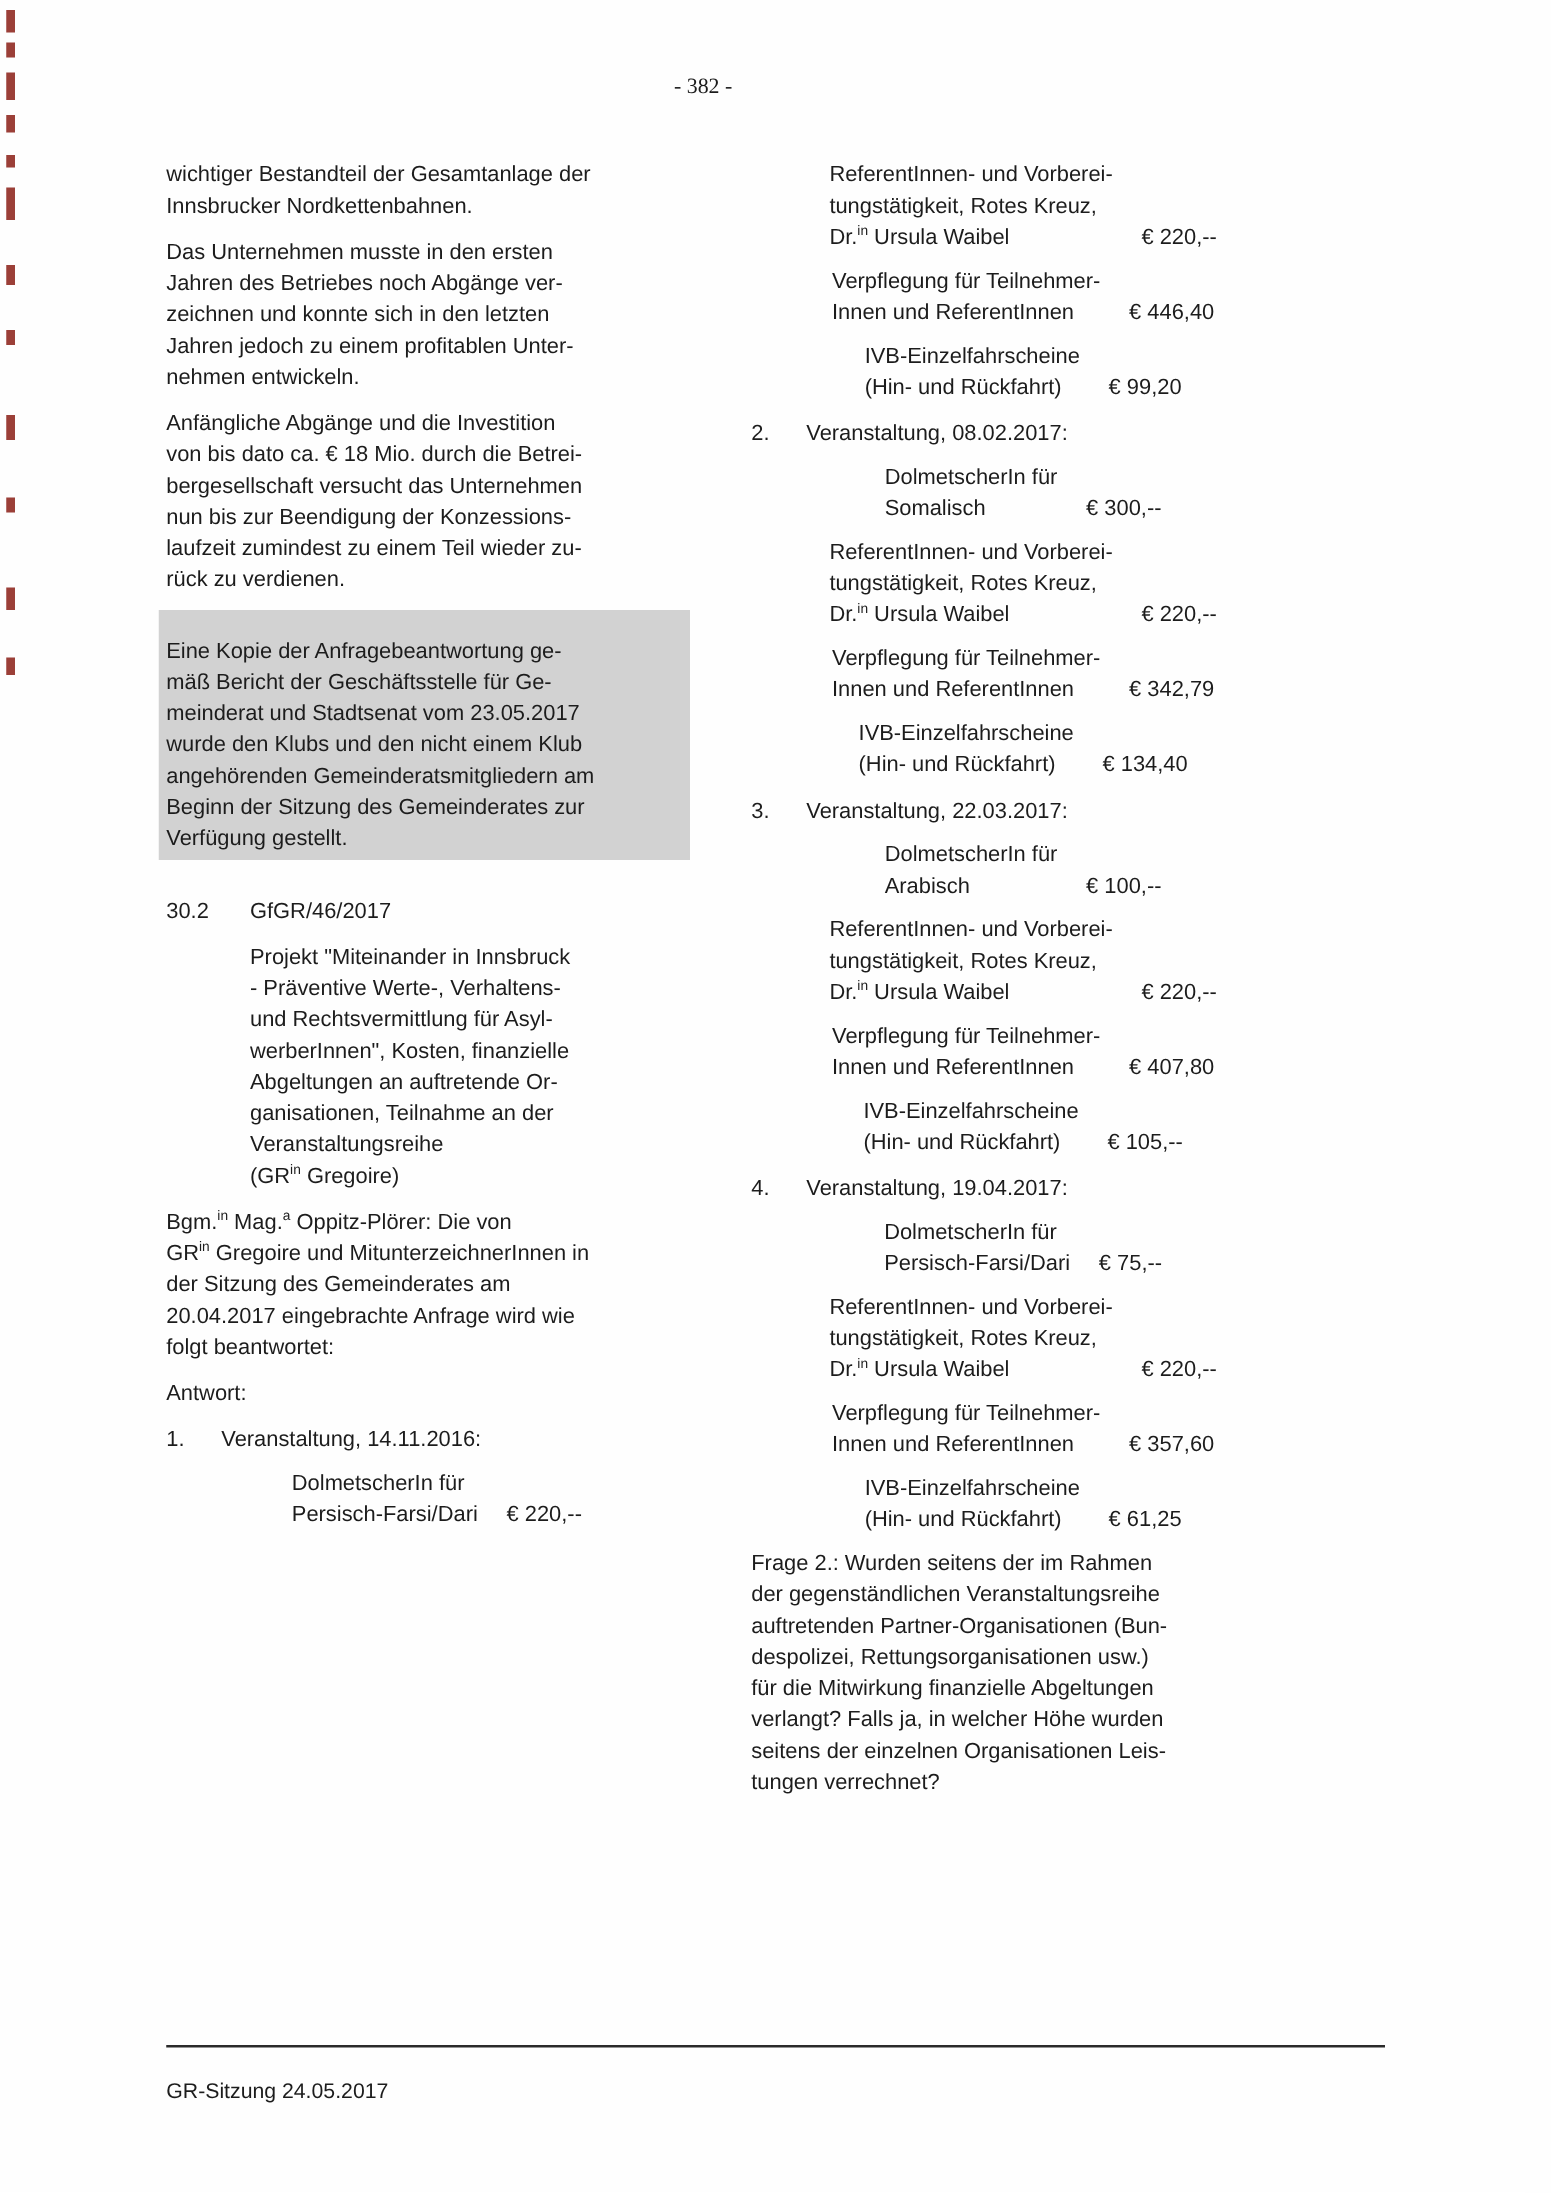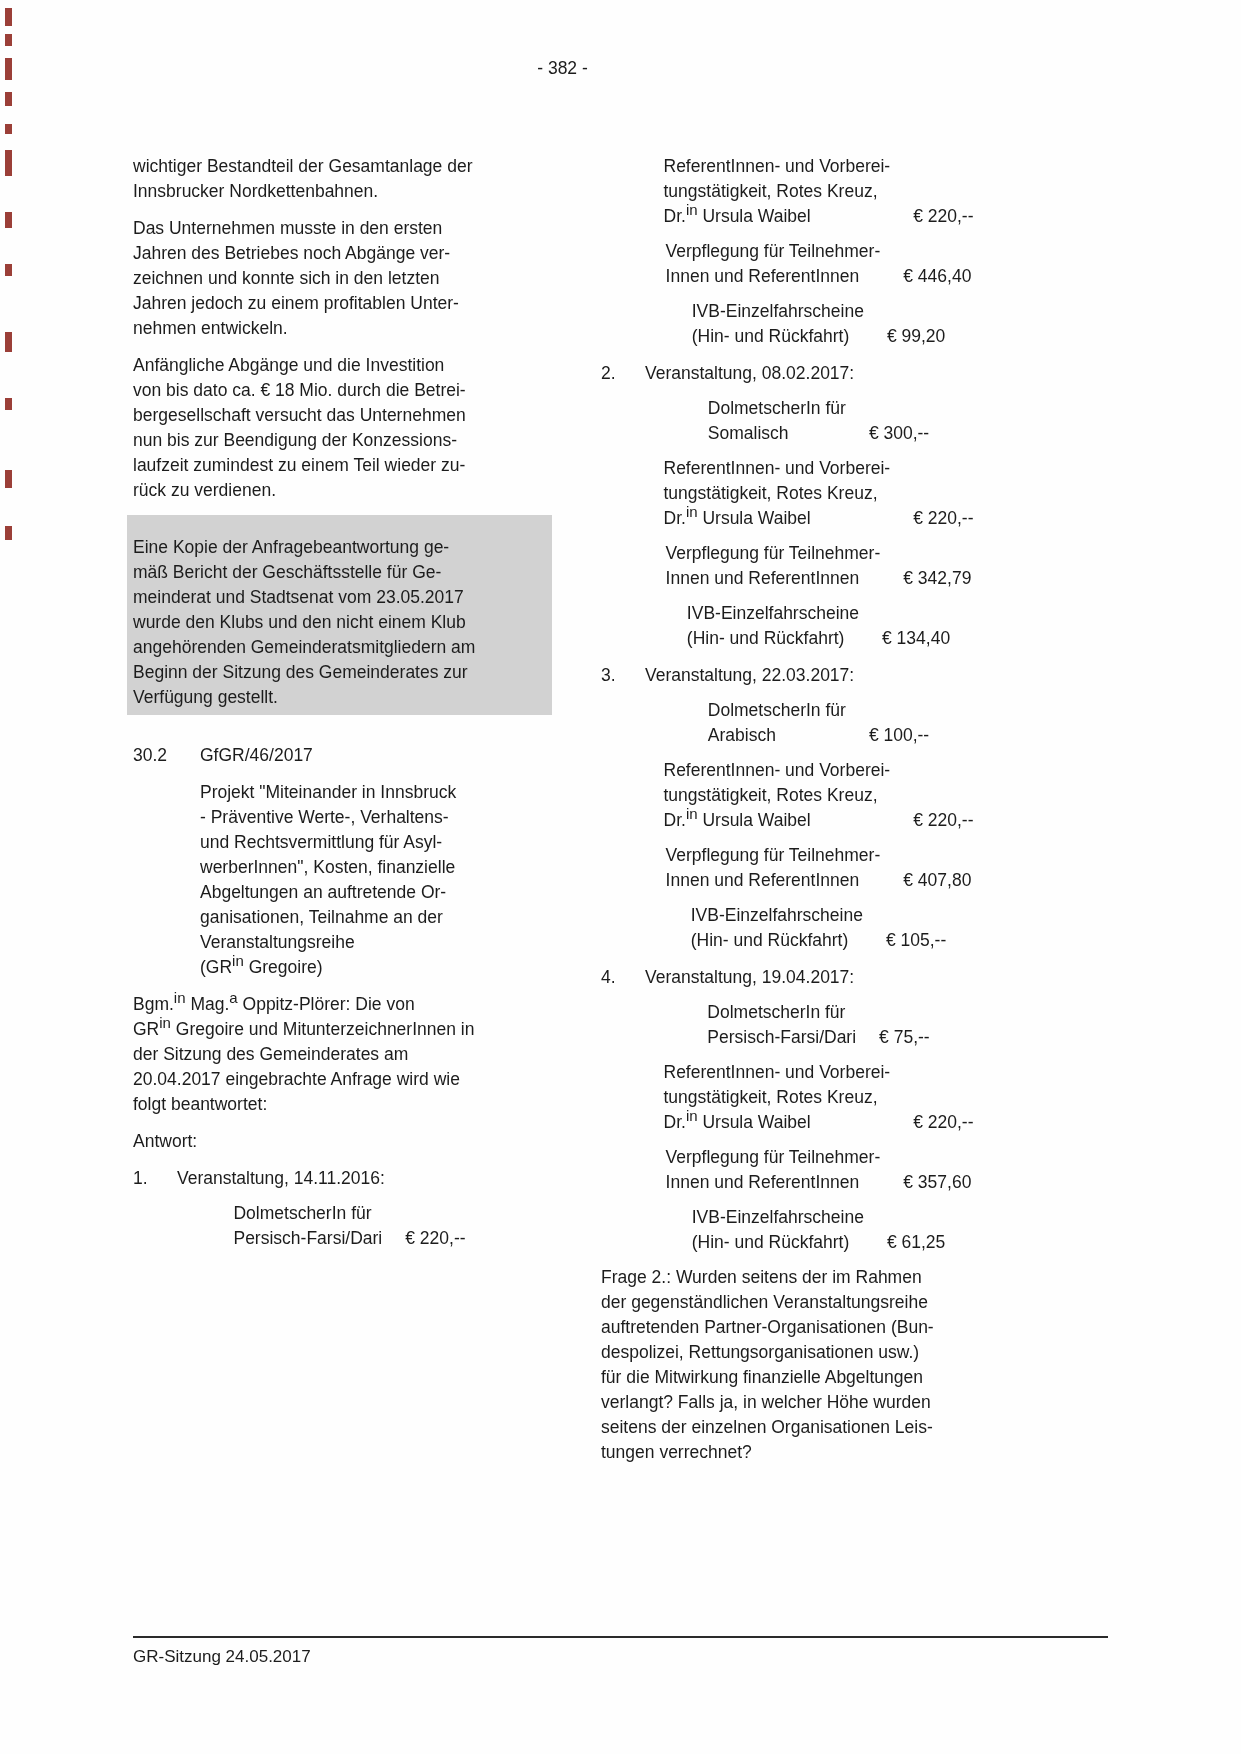--- a/index.html
+++ b/index.html
@@ -9,47 +9,47 @@
     width: 1241px;
     height: 1754px;
     background: #fefefe;
     color: #1c1c1c;
     font-family: "Liberation Sans", sans-serif;
     font-size: 17.5px;
     line-height: 25px;
     overflow: hidden;
   }
   .content { position: absolute; left: 133px; top: 56px; width: 859px; }
-  .pagenum { text-align: center; margin: 0 0 73px; }
+  .pagenum { text-align: center; margin: 0 0 46px; font-family: Liberation Serif, serif; }
   .cols { display: flex; gap: 56px; align-items: flex-start; }
   .col-left { width: 412px; flex: none; }
   .col-right { width: 391px; flex: none; }
   .para { margin: 0 0 12px; white-space: pre-line; }
   .highlight {
     background: var(--highlight-bg, #d2d2d2);
     padding: 20px 7px 5px 6px;
     margin: 2px -7px 12px -6px;
     white-space: pre-line;
   }
   .section-head { display: flex; margin: 28px 0 12px; }
   .section-num { width: 67px; flex: none; }
   .project { margin: 0 0 12px 67px; white-space: pre-line; }
   .blockline { display: block; }
-  sup { font-size: 15px; line-height: 0; }
+  sup { font-size: 11px; line-height: 0; }
   .event-header { display: flex; margin: 12px 0 10px; }
   .event-num { width: 44px; flex: none; }
   .items { margin-left: 44px; }
   .col-left .items { margin-left: 45px; width: 343px; }
   .item { display: flex; justify-content: center; align-items: flex-end; margin: 0 0 10px; gap: 17px; }
   .item-label { white-space: pre-line; }
   .item-amount { white-space: nowrap; padding-left: 6px; }
   .frage2 { margin-top: 3px; }
   .footer {
     position: absolute; left: 133px; top: 1636px; width: 975px;
-    border-top: 2px solid #2a2a2a; padding-top: 6px; font-size: 17px;
+    border-top: 2px solid #2a2a2a; padding-top: 22px; font-size: 17px;
   }
   .artifact { position: absolute; left: 5px; width: 7px; background: var(--artifact-red, #8a1d15); opacity: .85; }
 </style>
 </head>
 <body>
 
 <div class="page">
 
   <div class="artifact" style="top:8px;height:18px"></div>
   <div class="artifact" style="top:34px;height:12px"></div>

